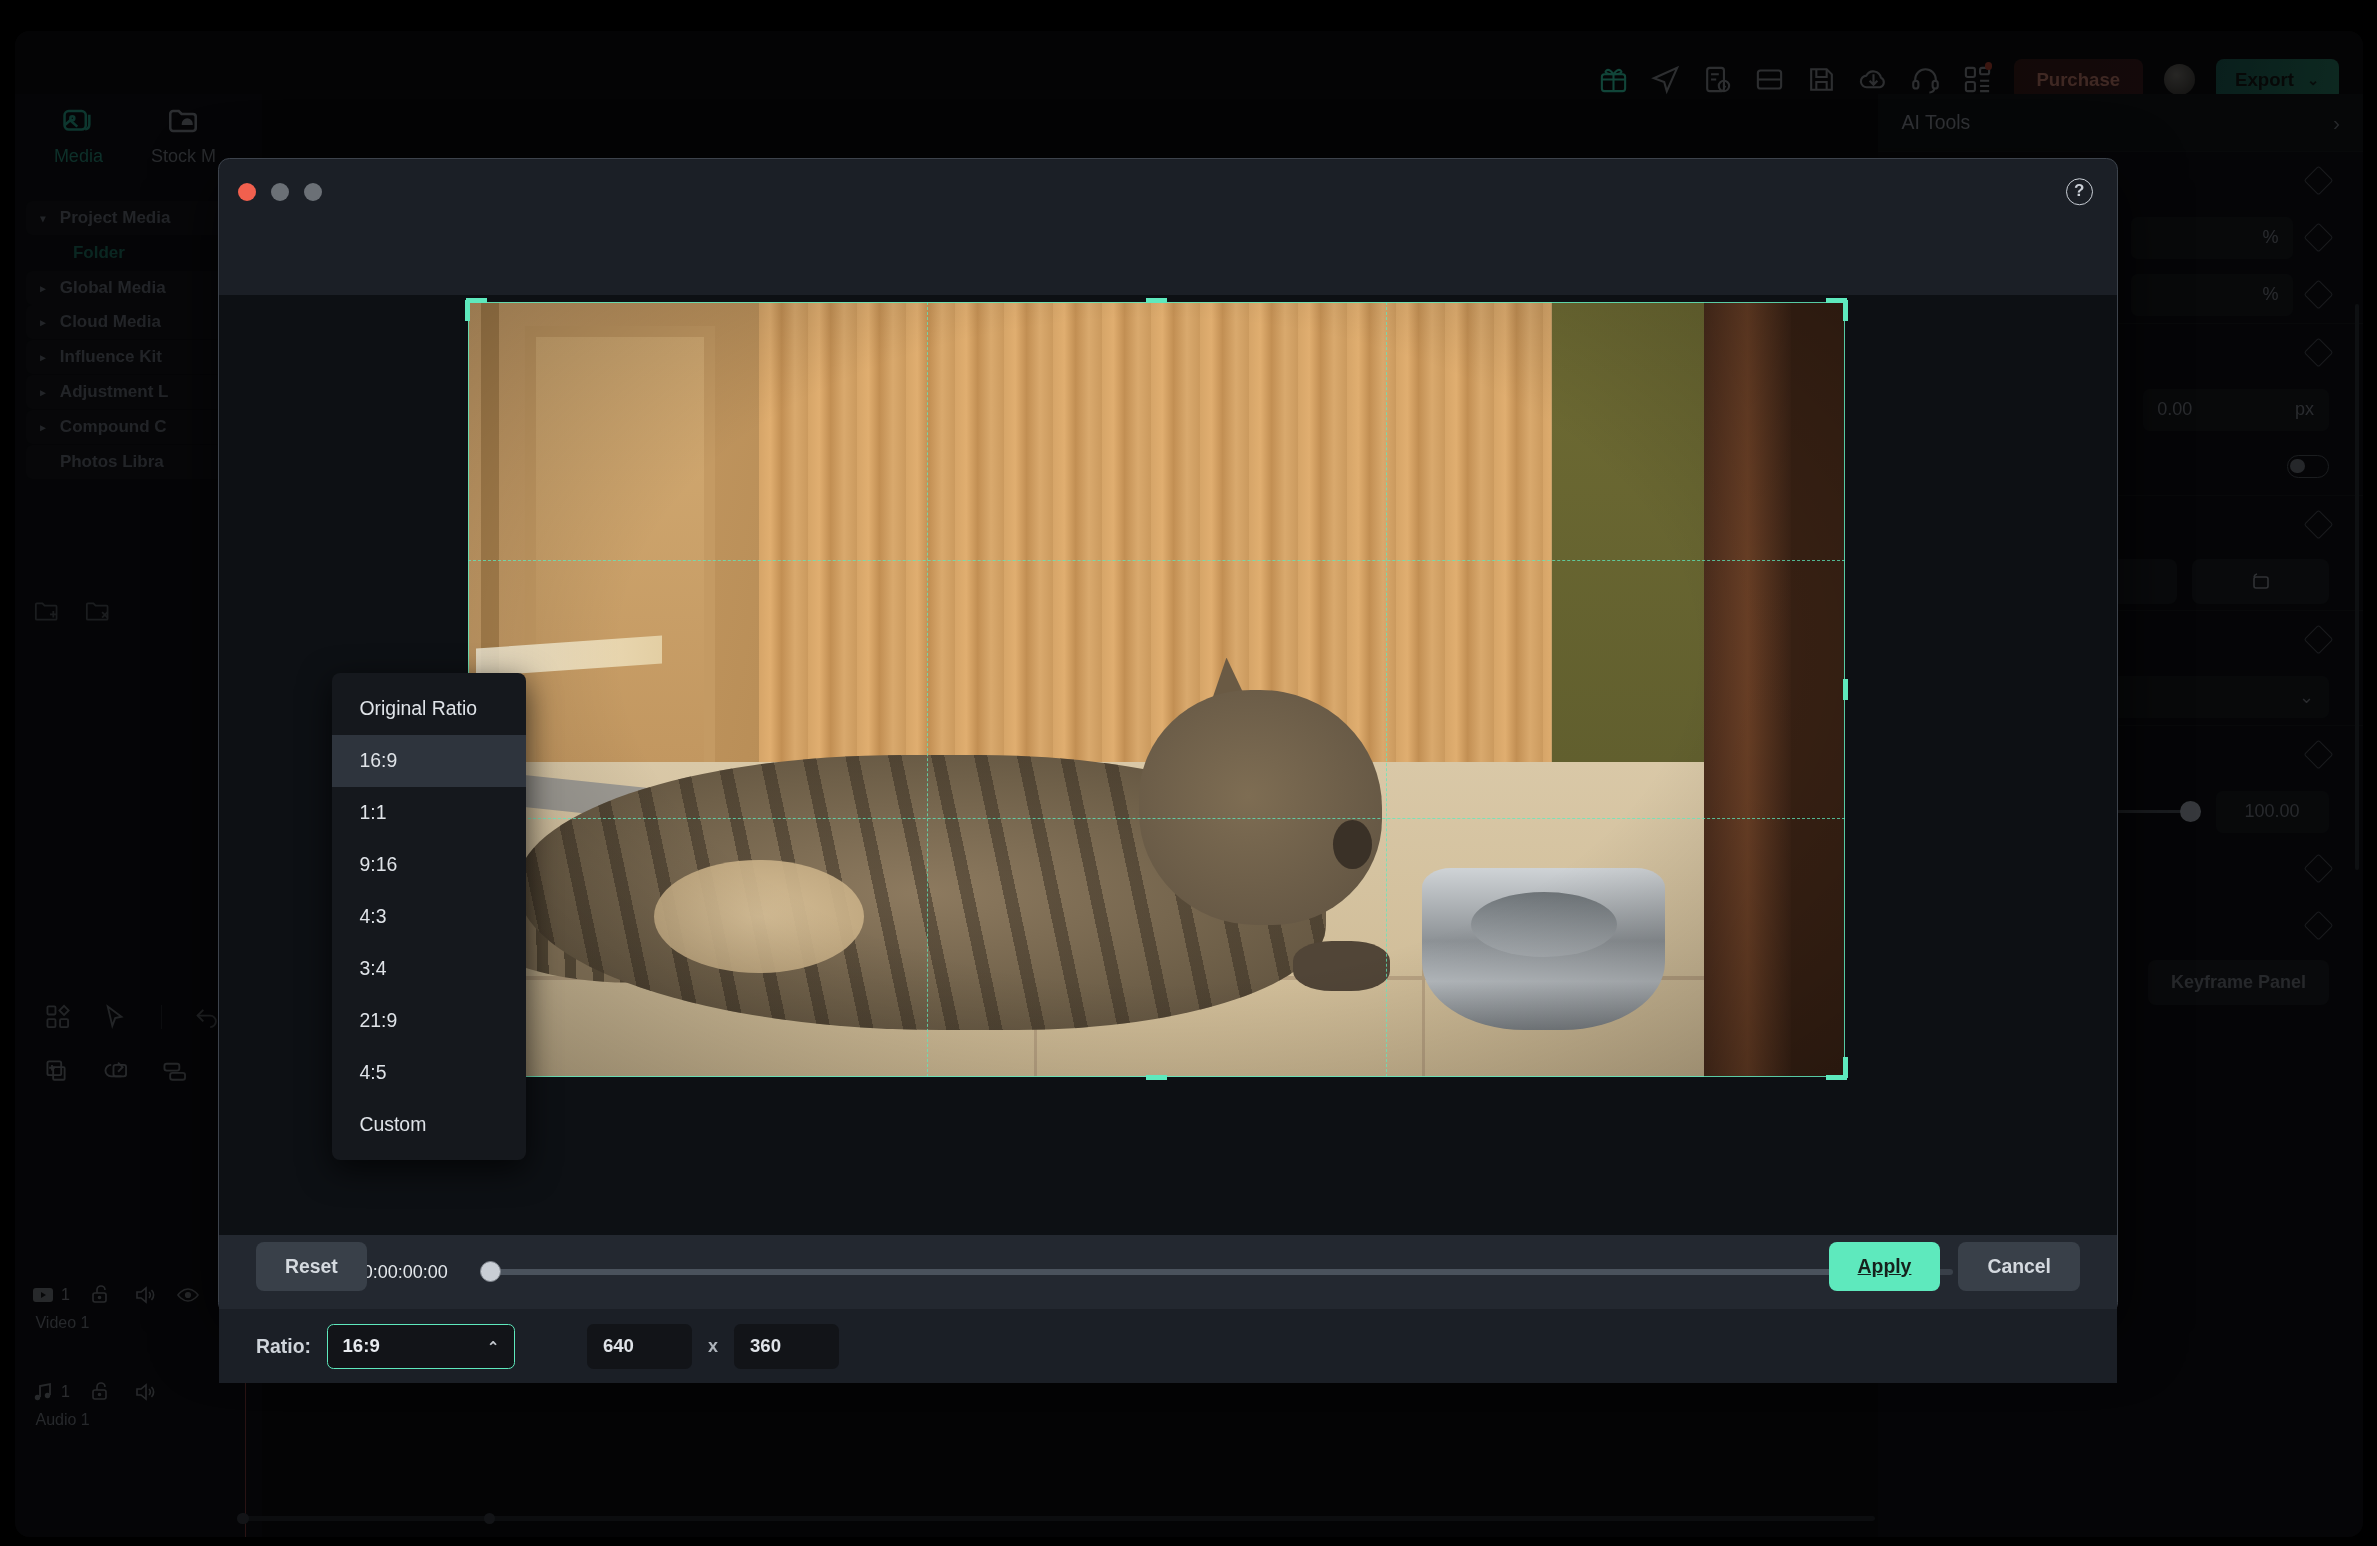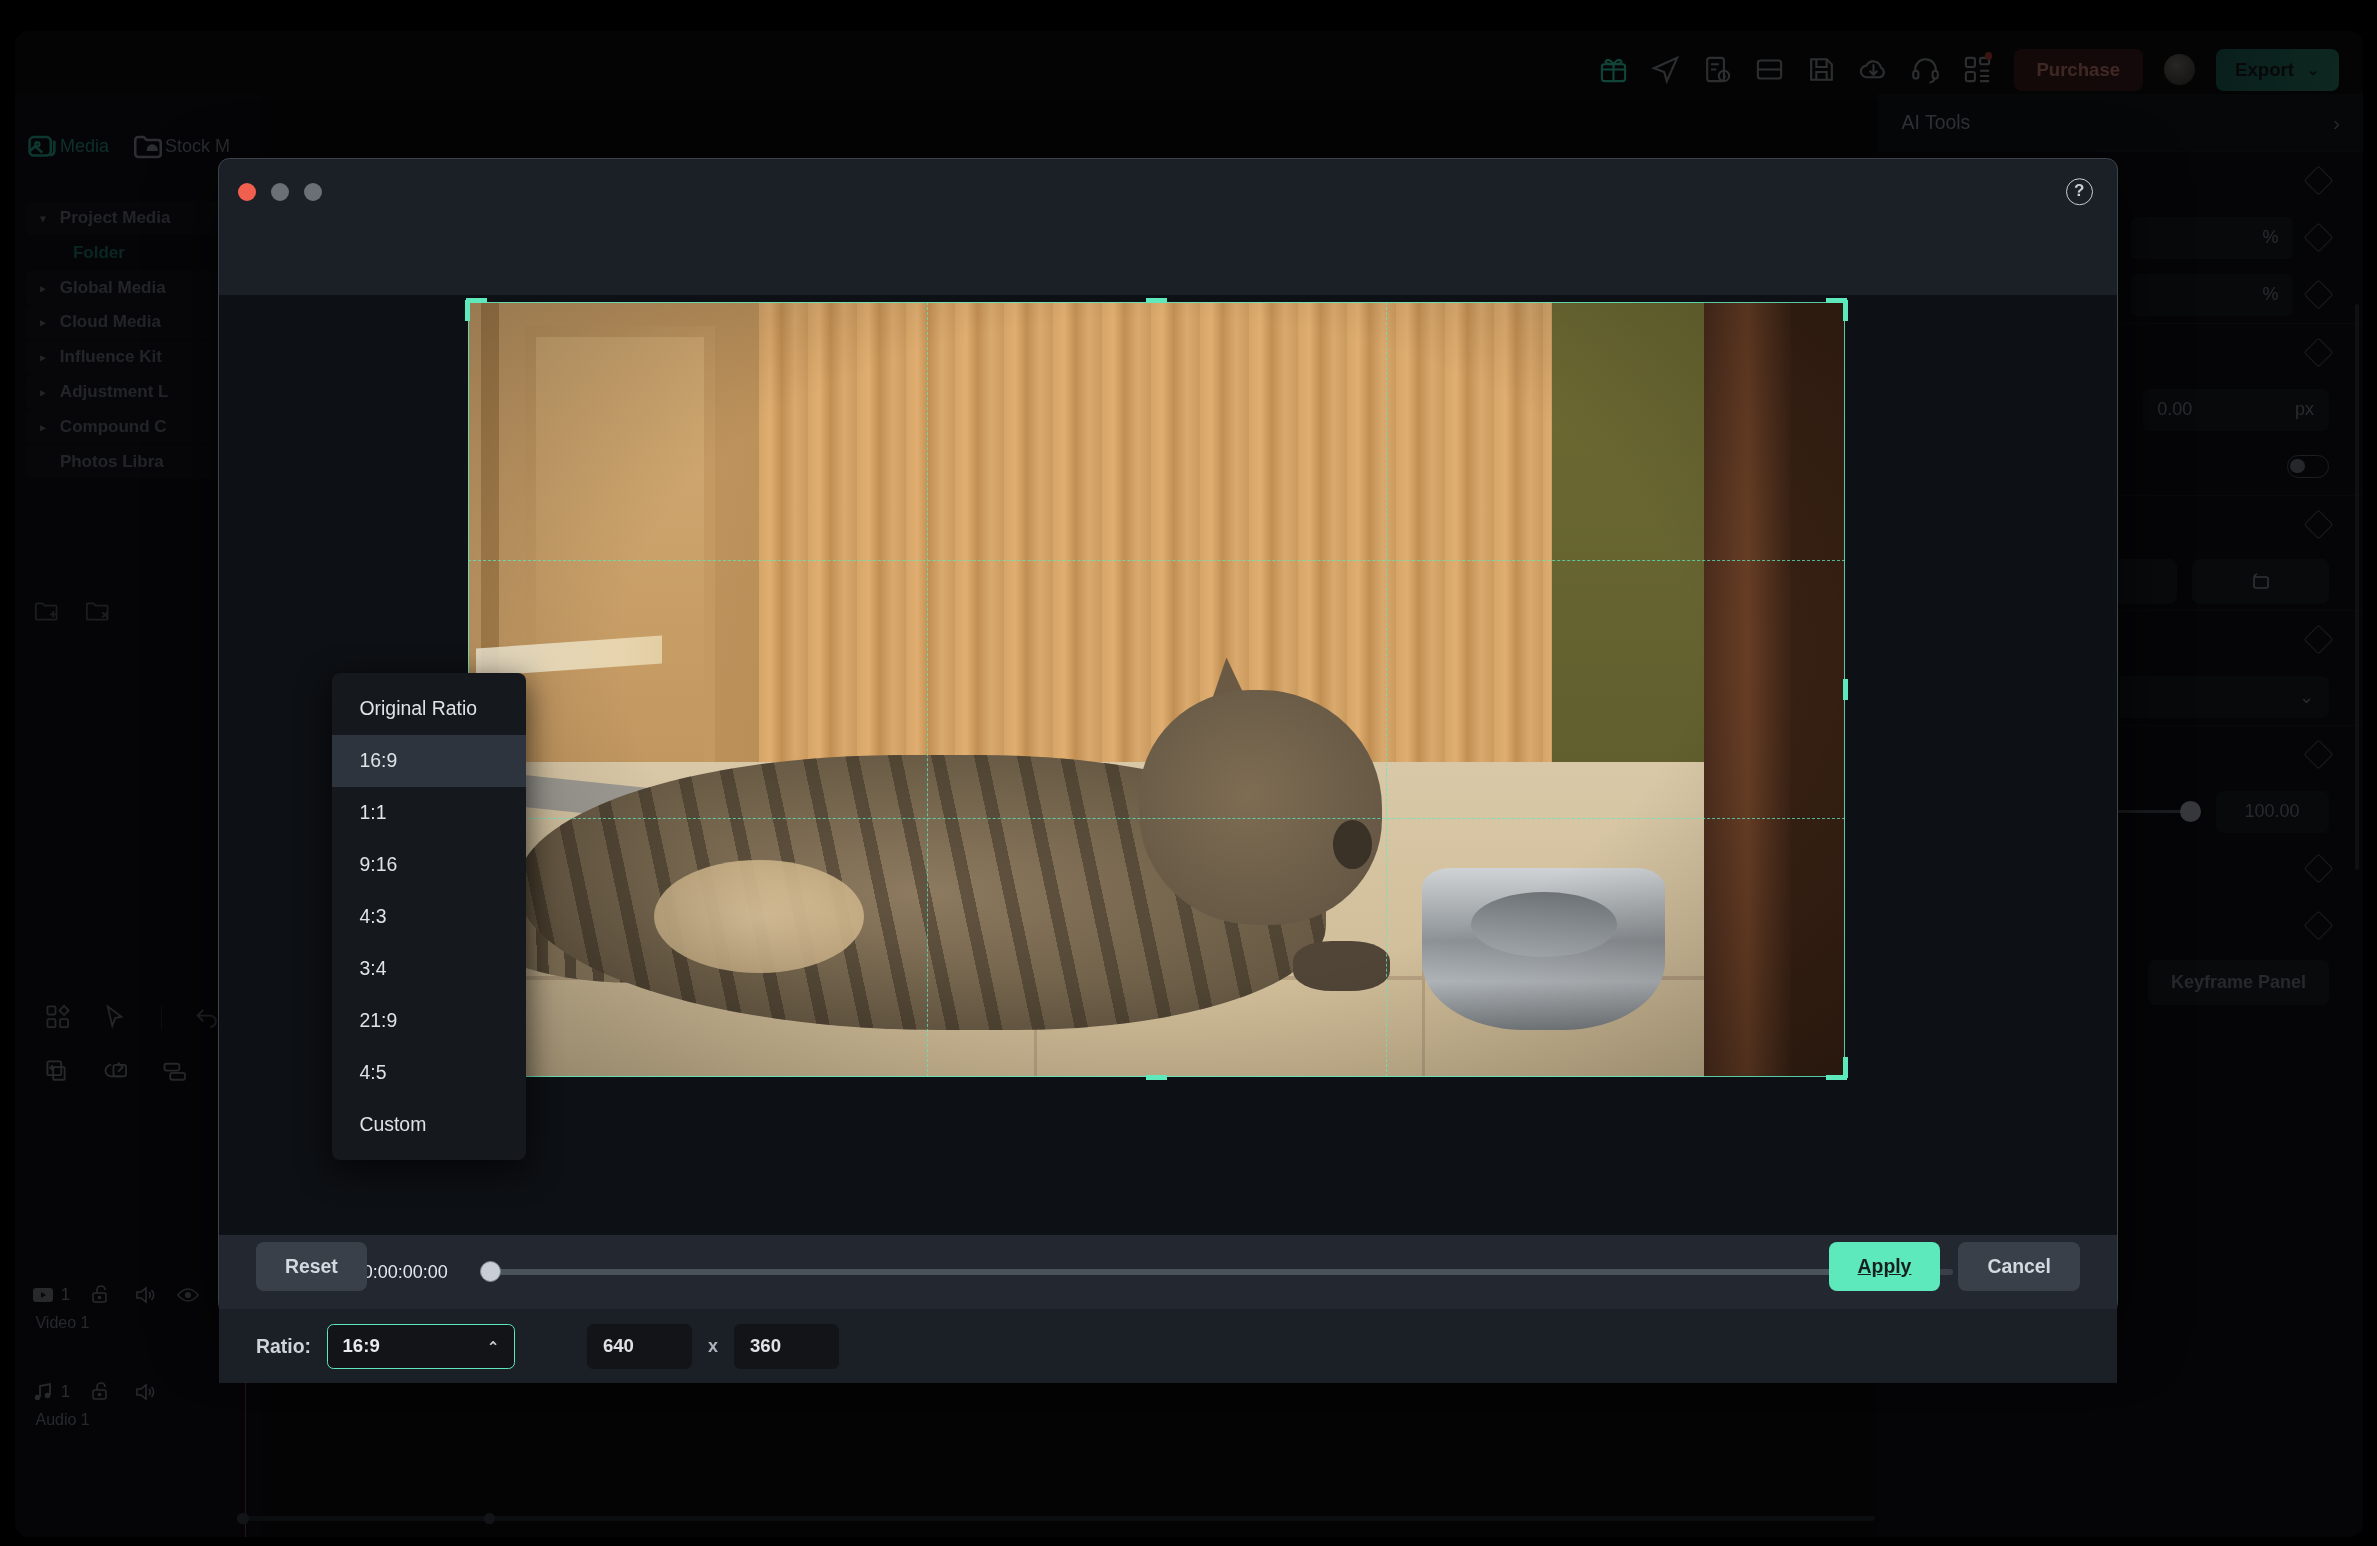--- a/index.html
+++ b/index.html
@@ -31,21 +31,21 @@
     width: 100%; height: 63px;
     background: #0a0b0d;
     display: flex; align-items: center;
   }
   .topbar-title {
     position: absolute; left: 0; right: 0;
     text-align: center;
     color: #6d7076; font-size: 21px;
   }
   .topbar-right {
-    position: absolute; right: 24px; top: 7px; height: 63px;
+    position: absolute; right: 24px; top: 17px; height: 63px;
     display: flex; align-items: center; gap: 21px;
   }
   .tb-icon { width: 31px; height: 31px; opacity: .55; position: relative; }
   .tb-icon svg { width: 100%; height: 100%; display:block; }
   .tb-icon.gift { opacity: .9; }
   .tb-icon .dot {
     position: absolute; right: 0.8px; top: -1.6px;
     width: 7.3px; height: 7.3px; border-radius: 50%;
     background: #e8503a;
   }
@@ -74,22 +74,22 @@
   .left-panel {
     position: absolute; left: 0; top: 63px;
     width: 247px; bottom: 0;
     background: #0c0d10;
   }
   .media-tabs {
     display: flex; gap: 0px; padding: 9.7px 6.5px 11.3px 11.3px;
     height: 107px;
   }
   .media-tab {
-    width: 105px; display: flex; 
-    align-items: center; gap: 0; cursor: pointer;
+    width: 105px; display: flex; flex-direction: column;
+    align-items: center; gap: 8px; cursor: pointer;
   }
   .media-tab svg { width: 34px; height: 34px; }
   .media-tab .lbl { font-size: 18px; color: #5b5f66; white-space: nowrap; }
   .media-tab.active .lbl { color: #1e6a5c; }
 
   .tree { padding: 0 11.3px; }
   .tree-row {
     height: 34px; display: flex; align-items: center;
     gap: 9.7px; padding-left: 9.7px; border-radius: 6.5px;
     color: #4d5159; font-size: 17px; font-weight: bold;

